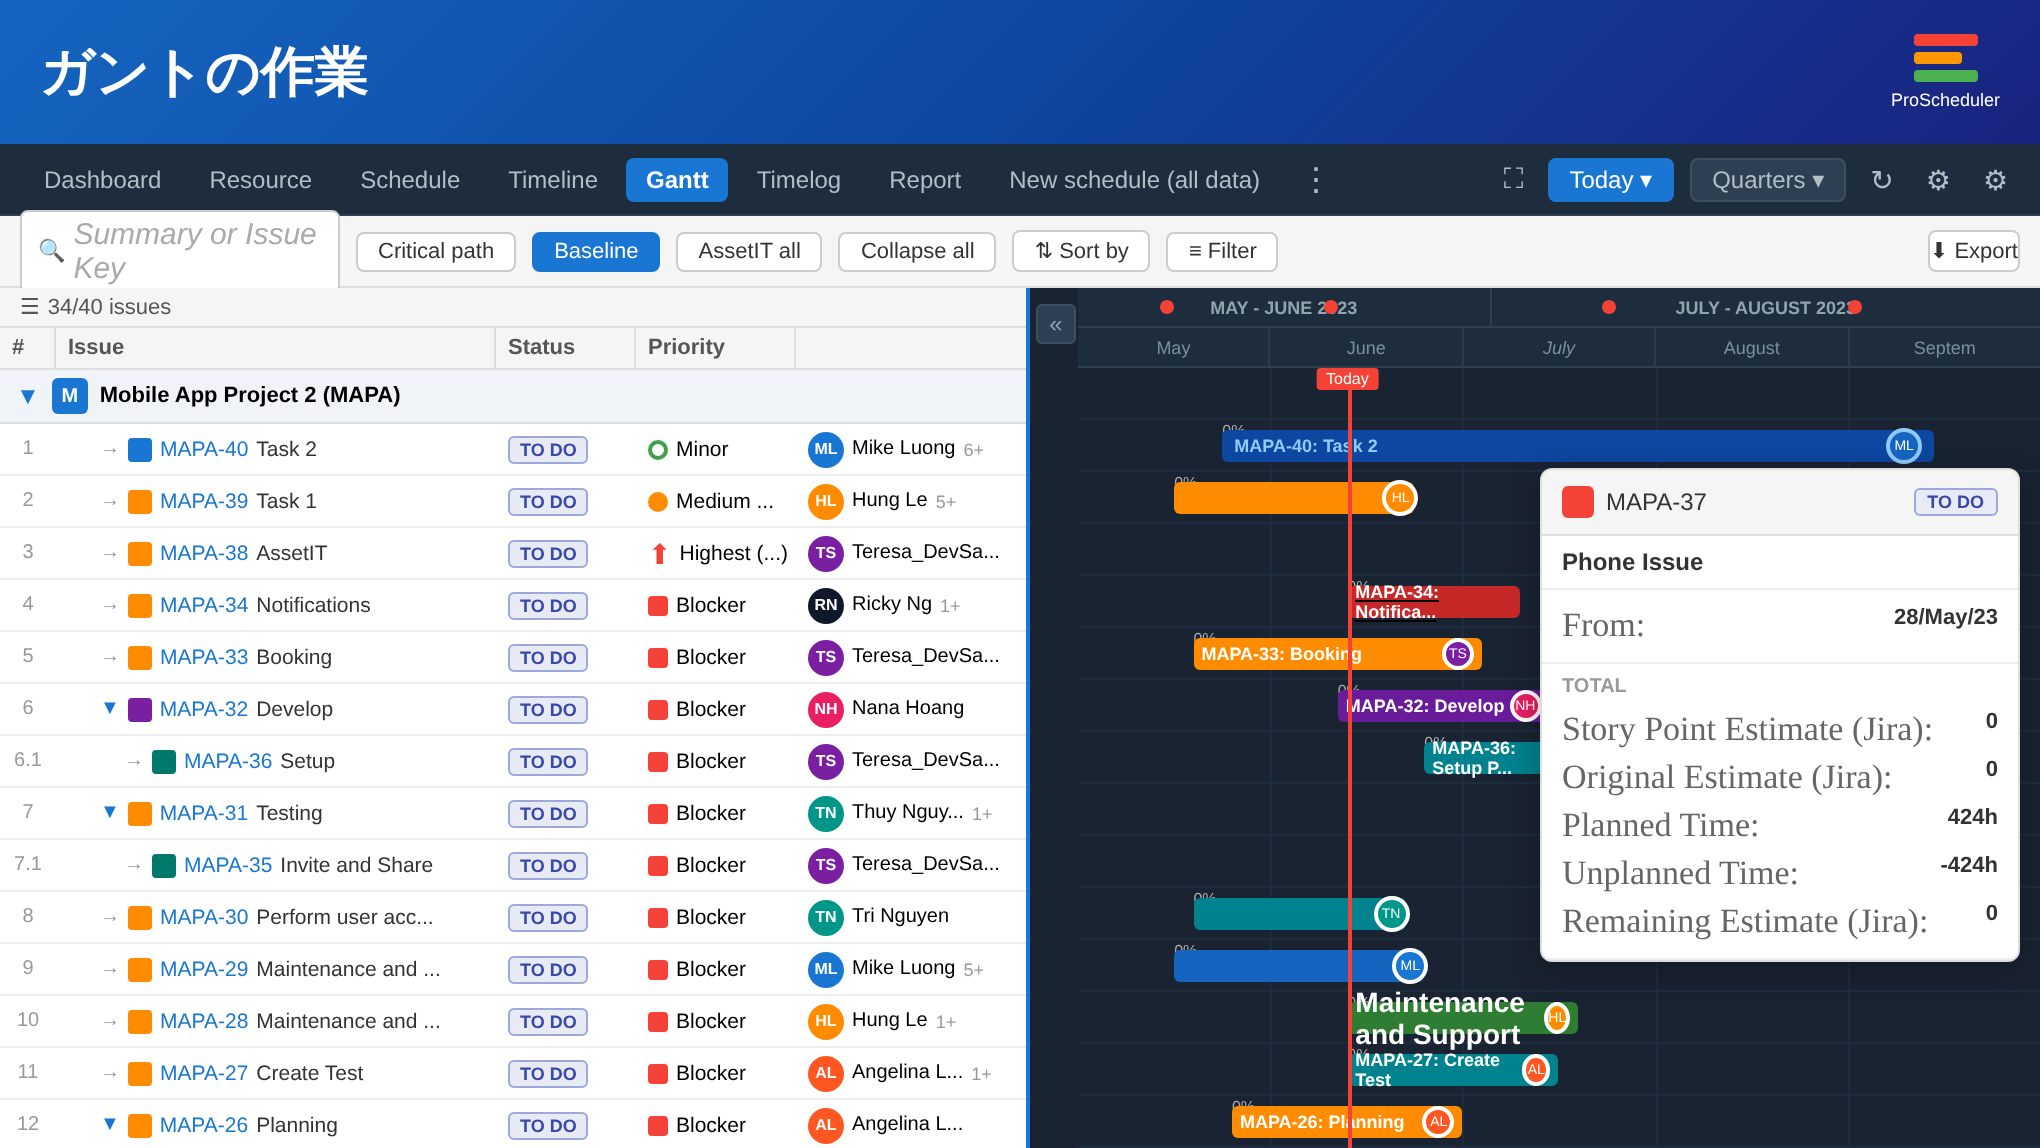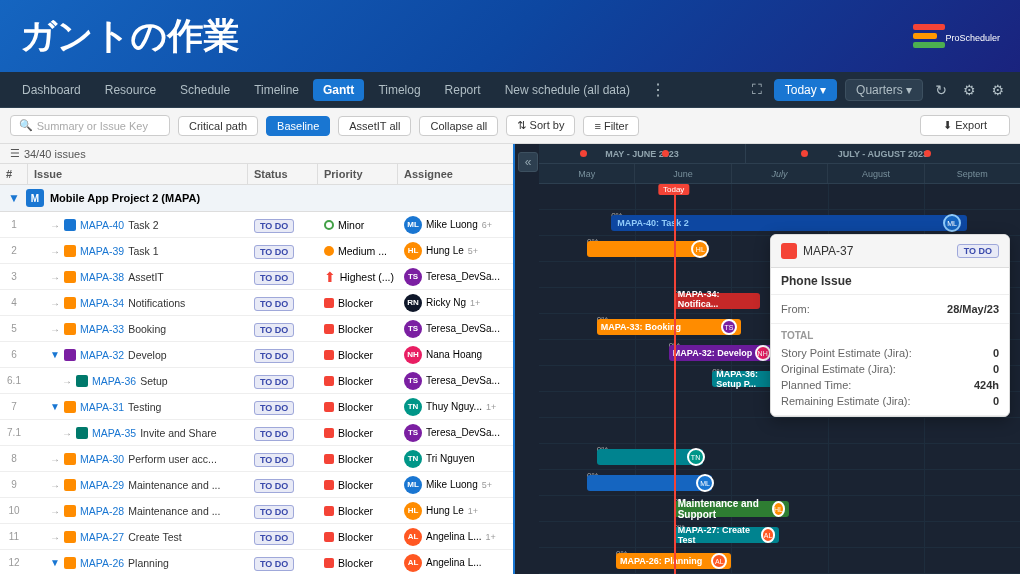--- a/index.html
+++ b/index.html
@@ -9,30 +9,30 @@
     .app-header {
       background: linear-gradient(135deg, #1565c0 0%, #0d47a1 50%, #1a237e 100%);
       height: 72px;
       display: flex;
       align-items: center;
       padding: 0 20px;
       position: relative;
     }
     .app-title {
       color: white;
-      font-size: 36px;
+      font-size: 27px;
       font-weight: bold;
     }
     .logo {
       position: absolute;
       right: 20px;
       top: 50%;
       transform: translateY(-50%);
       display: flex;
-      flex-direction: row;
+      flex-direction: column;
       align-items: center;
     }
     .logo-bars {
       display: flex;
       flex-direction: column;
       gap: 3px;
     }
     .logo-bar { height: 6px; border-radius: 2px; }
     .logo-bar-1 { width: 32px; background: #f44336; }
     .logo-bar-2 { width: 24px; background: #ff9800; }
@@ -118,21 +118,21 @@
       cursor: pointer;
       white-space: nowrap;
       color: #333;
     }
     .toolbar-btn.active { background: #1976d2; color: white; border-color: #1976d2; }
     .toolbar-spacer { flex: 1; }
     .export-btn {
       background: white;
       border: 1px solid #ccc;
       border-radius: 4px;
-      padding: 3px 22px;
+      padding: 3px 0;
       font-size: 11px;
       cursor: pointer;
       color: #333;
       display: flex;
       align-items: center;
       gap: 4px;
     }
 
     
     .main-content {
@@ -278,21 +278,21 @@
       border: 1px solid #9fa8da;
       border-radius: 3px;
       padding: 1px 6px;
       font-size: 9px;
       font-weight: 700;
     }
     .tooltip-title { padding: 6px 10px; font-weight: 600; font-size: 12px; color: #333; border-bottom: 1px solid #eee; }
     .tooltip-section { padding: 6px 10px; border-bottom: 1px solid #eee; }
     .tooltip-section-title { font-weight: 700; font-size: 10px; color: #999; text-transform: uppercase; margin-bottom: 4px; }
     .tooltip-row { display: flex; justify-content: space-between; padding: 2px 0; }
-    .tooltip-label { color: #666; font-size: 11px; }
+    .tooltip-label { color: #666; font-size: 17px; font-family: Liberation Serif, serif; }
     .tooltip-value { color: #333; font-size: 11px; font-weight: 600; }
   </style>
 </head>
 <body>
 
 <div class="app-header">
   <span class="app-title">ガントの作業</span>
   <div class="logo">
     <div class="logo-bars">
       <div class="logo-bar logo-bar-1"></div>
@@ -320,21 +320,21 @@
     <div class="nav-btn">Quarters ▾</div>
     <span class="nav-icon-btn">↻</span>
     <span class="nav-icon-btn">⚙</span>
     <span class="nav-icon-btn">⚙</span>
   </div>
 </div>
 
 <div class="toolbar">
   <div class="search-box">
     <span>🔍</span>
-    <span style="color:#aaa; font-size:11px;">Summary or Issue Key</span>
+    <span style="color:#aaa; font-size:15px;font-style:italic;">Summary or Issue Key</span>
   </div>
   <div class="toolbar-btn">Critical path</div>
   <div class="toolbar-btn active">Baseline</div>
   <div class="toolbar-btn">AssetIT all</div>
   <div class="toolbar-btn">Collapse all</div>
   <div class="toolbar-btn">⇅ Sort by</div>
   <div class="toolbar-btn">≡ Filter</div>
   <div class="toolbar-spacer"></div>
   <div class="export-btn">⬇ Export</div>
 </div>
@@ -344,21 +344,20 @@
   <div class="left-panel">
     <div class="issues-count">
       <span>☰</span>
       <span>34/40 issues</span>
     </div>
     <div class="table-header">
       <div>#</div>
       <div>Issue</div>
       <div>Status</div>
       <div>Priority</div>
-      <div>Assignee</div>
 
     </div>
     <div class="table-body">
 
       <div class="group-header-row">
         <span style="color:#1976d2; font-size:12px;">▼</span>
         <div style="width:18px;height:18px;background:#1976d2;border-radius:3px;display:flex;align-items:center;justify-content:center;">
           <span style="color:white;font-size:10px;font-weight:bold;">M</span>
         </div>
         <span>Mobile App Project 2 (MAPA)</span>
@@ -744,21 +743,21 @@
         <div style="position:absolute;top:5px;left:48%;width:20%;height:16px;background:#00897b;border-radius:3px;padding:0 4px;display:flex;align-items:center;cursor:pointer;z-index:2;">
           <span style="font-size:9px;color:white;font-weight:600;">MAPA-38: AssetIT</span>
           <div style="margin-left:auto;width:16px;height:16px;border-radius:50%;background:#1565c0;border:2px solid white;display:flex;align-items:center;justify-content:center;">
               <span style="font-size:7px;color:white;">TS</span>
             </div>
         </div>
         <span style="position:absolute;top:1px;left:48%;font-size:8px;color:#aaa;">0%</span>
       </div>
 
       <div style="height:26px;border-bottom:1px solid #1e2d3d;position:relative;">
-        <div style="position:absolute;top:5px;left:28%;width:18%;height:16px;background:#c62828;border-radius:3px;padding:0 4px;display:flex;align-items:flex-end;cursor:pointer;z-index:2;">
+        <div style="position:absolute;top:5px;left:28%;width:18%;height:16px;background:#c62828;border-radius:3px;padding:0 4px;display:flex;align-items:center;cursor:pointer;z-index:2;text-decoration:underline;">
           <span style="font-size:9px;color:white;font-weight:600;">MAPA-34: Notifica...</span>
         </div>
         <span style="position:absolute;top:1px;left:28%;font-size:8px;color:#aaa;">0%</span>
       </div>
 
       <div style="height:26px;border-bottom:1px solid #1e2d3d;position:relative;">
         <div style="position:absolute;top:5px;left:12%;width:30%;height:16px;background:#ff8c00;border-radius:3px;padding:0 4px;display:flex;align-items:center;cursor:pointer;z-index:2;">
           <span style="font-size:9px;color:white;font-weight:600;">MAPA-33: Booking</span>
           <div style="margin-left:auto;width:16px;height:16px;border-radius:50%;background:#7b1fa2;border:2px solid white;display:flex;align-items:center;justify-content:center;">
               <span style="font-size:7px;color:white;">TS</span>
@@ -809,21 +808,21 @@
         <div style="position:absolute;top:5px;left:10%;width:26%;height:16px;background:#1565c0;border-radius:3px;cursor:pointer;z-index:2;">
           <div style="margin-left:auto;width:18px;height:18px;border-radius:50%;background:#1976d2;border:2px solid white;display:flex;align-items:center;justify-content:center;position:absolute;right:-2px;top:-1px;">
               <span style="font-size:7px;color:white;">ML</span>
             </div>
         </div>
         <span style="position:absolute;top:1px;left:10%;font-size:8px;color:#aaa;">0%</span>
       </div>
 
       <div style="height:26px;border-bottom:1px solid #1e2d3d;position:relative;">
         <div style="position:absolute;top:5px;left:28%;width:24%;height:16px;background:#2e7d32;border-radius:3px;padding:0 4px;display:flex;align-items:center;cursor:pointer;z-index:2;">
-          <span style="font-size:10px;color:white;font-weight:600;">Maintenance and Support</span>
+          <span style="font-size:14px;color:white;font-weight:600;">Maintenance and Support</span>
           <div style="margin-left:auto;width:16px;height:16px;border-radius:50%;background:#ff8c00;border:2px solid white;display:flex;align-items:center;justify-content:center;">
               <span style="font-size:7px;color:white;">HL</span>
             </div>
         </div>
         <span style="position:absolute;top:1px;left:28%;font-size:8px;color:#aaa;">0%</span>
       </div>
 
       <div style="height:26px;border-bottom:1px solid #1e2d3d;position:relative;">
         <div style="position:absolute;top:5px;left:28%;width:22%;height:16px;background:#00838f;border-radius:3px;padding:0 4px;display:flex;align-items:center;cursor:pointer;z-index:2;">
           <span style="font-size:9px;color:white;font-weight:600;">MAPA-27: Create Test</span>
@@ -867,19 +866,23 @@
         </div>
         <div class="tooltip-row">
           <span class="tooltip-label">Original Estimate (Jira):</span>
           <span class="tooltip-value">0</span>
         </div>
         <div class="tooltip-row">
           <span class="tooltip-label">Planned Time:</span>
           <span class="tooltip-value">424h</span>
         </div>
         <div class="tooltip-row">
+          <span class="tooltip-label">Unplanned Time:</span>
+          <span class="tooltip-value">-424h</span>
+        </div>
+        <div class="tooltip-row">
           <span class="tooltip-label">Remaining Estimate (Jira):</span>
           <span class="tooltip-value">0</span>
         </div>
       </div>
     </div>
   </div>
 </div>
 
 </body></html>

